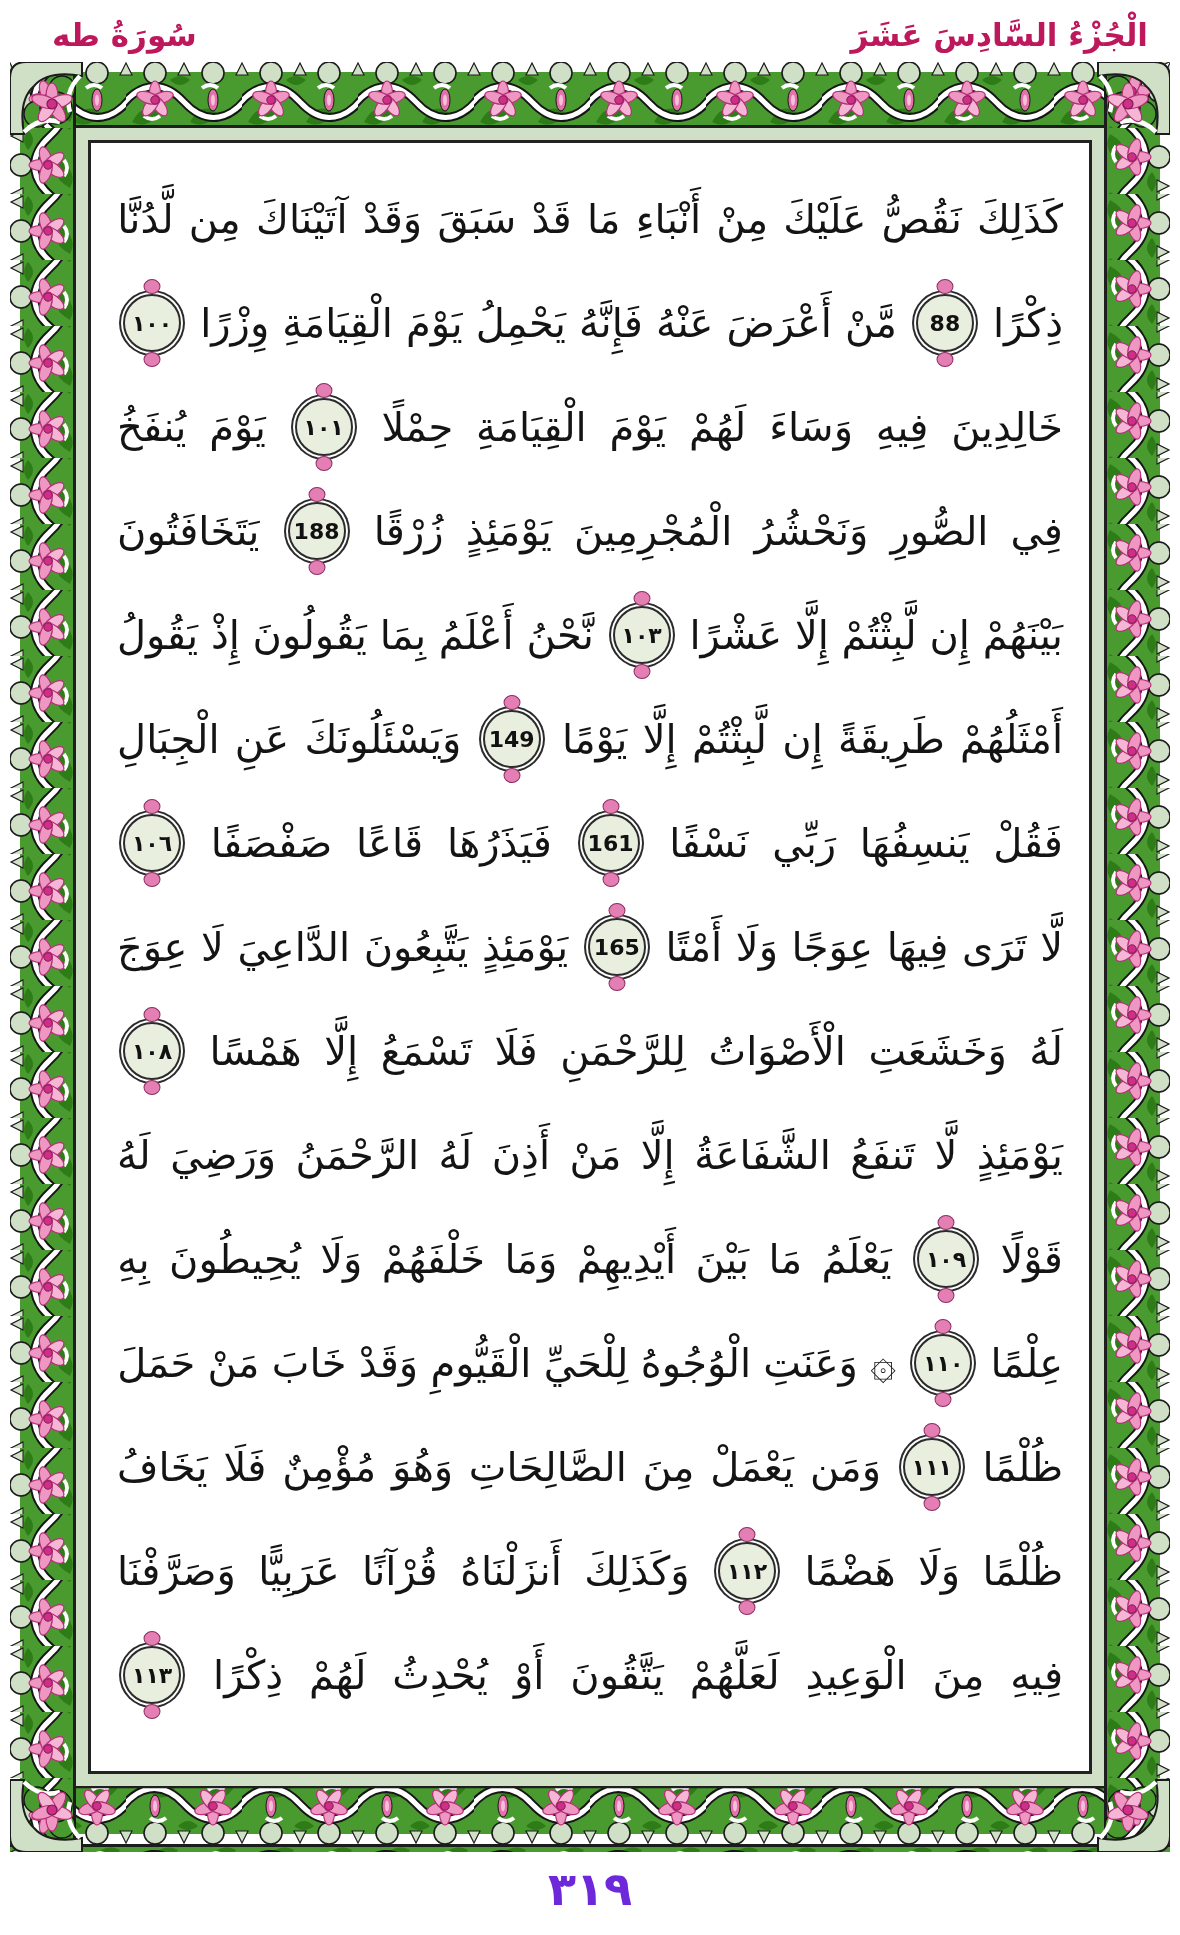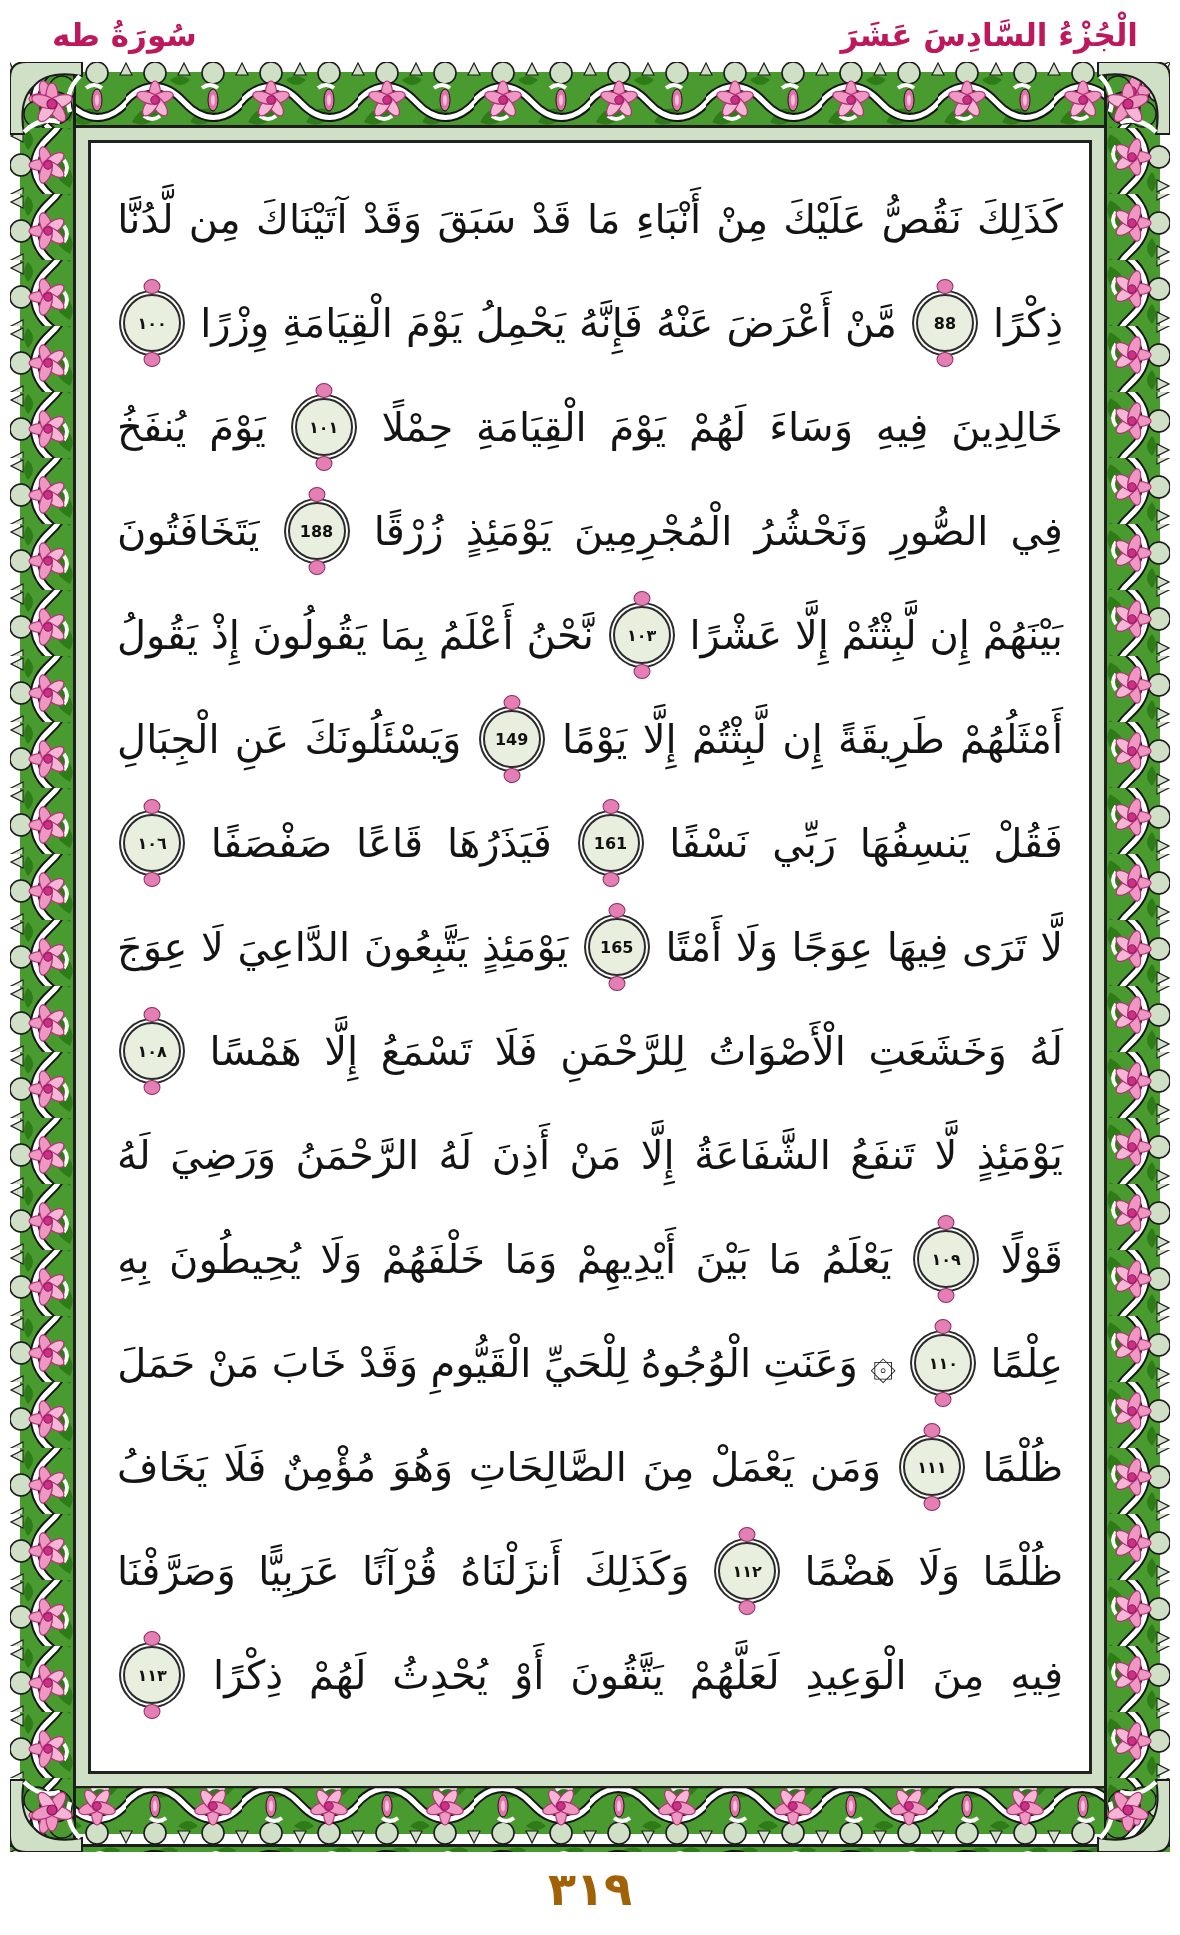--- a/index.html
+++ b/index.html
@@ -3,49 +3,49 @@
 <meta charset="utf-8">
 <style>
   html,body{margin:0;padding:0;}
   body{
     width:1180px;height:1935px;position:relative;background:#ffffff;
     font-family:"DejaVu Sans", sans-serif;color:#1a1a1a;overflow:hidden;
   }
   
   .hdr{position:absolute;top:6px;height:58px;font-weight:bold;
        font-size:31px;line-height:58px;color:#be185d;letter-spacing:0;}
-  .hdr-right{right:42px;}
+  .hdr-right{right:32px;}
   .hdr-left{left:52px;}
   
   .frame{position:absolute;left:10px;top:62px;width:1160px;height:1790px;}
   .frame svg{position:absolute;inset:0;display:block;}
   .sage{position:absolute;left:64px;top:64px;right:64px;bottom:64px;
         background:#cfe0c6;border:2px solid #1f1f1f;}
   .textbox{position:absolute;inset:12px;background:#ffffff;
            border:3px solid #222222;box-shadow:inset 0 0 0 2px #ffffff;}
   
   .lines{position:absolute;inset:0;padding:24px 26px 0 26px;}
   .line{display:flex;justify-content:space-between;align-items:center;
         height:104px;font-size:40px;color:#141414;direction:rtl;}
   .line .txt{white-space:nowrap;flex:0 0 auto;}
   .hizb{font-size:44px;flex:0 0 auto;line-height:1;color:#111;}
   
   .vm{position:relative;flex:0 0 auto;width:54px;height:54px;border-radius:50%;
       background:#e9efdf;border:2px solid #2b2b2b;
       box-shadow:0 0 0 2px #ffffff,0 0 0 4px #2b2b2b;
       display:flex;align-items:center;justify-content:center;
-      font-size:16px;font-weight:bold;color:#111;margin:0 6px;}
+      font-size:22px;font-weight:bold;color:#111;margin:0 6px;}
   .vm::before,.vm::after{content:"";position:absolute;left:50%;transform:translateX(-50%);
       width:15px;height:13px;border-radius:50% 50% 50% 50%;
       background:#e47fb3;border:1.5px solid #8d2d62;}
   .vm::before{top:-17px;}
   .vm::after{bottom:-17px;}
   
   .pagenum{position:absolute;left:0;right:0;top:1862px;text-align:center;
-           font-size:46px;font-weight:bold;color:#a16207;}
+           font-size:46px;font-weight:bold;color:#6d28d9;}
 </style>
 </head>
 <body>
 
 <div class="hdr hdr-right">الْجُزْءُ السَّادِسَ عَشَرَ</div>
 <div class="hdr hdr-left">سُورَةُ طه</div>
 
 <div class="frame">
   <svg viewBox="0 0 1160 1790" width="1160" height="1790" aria-hidden="true">
     <defs>

